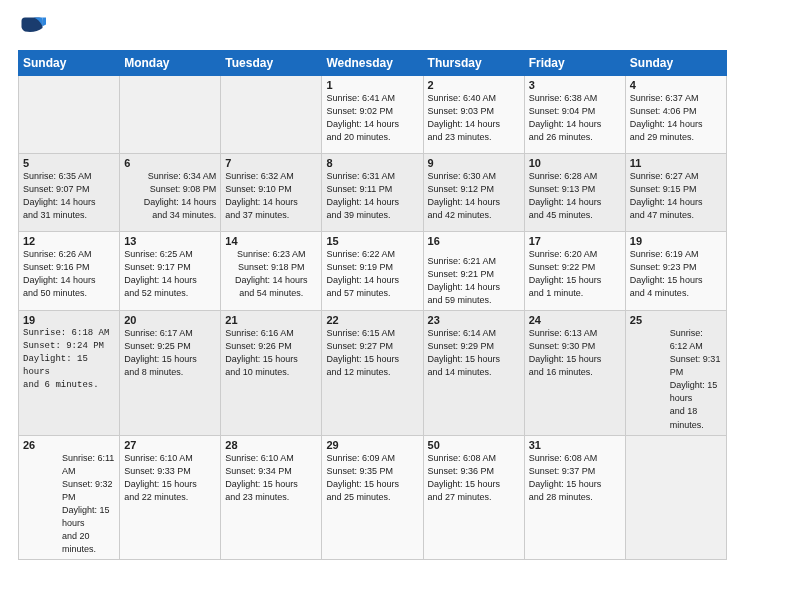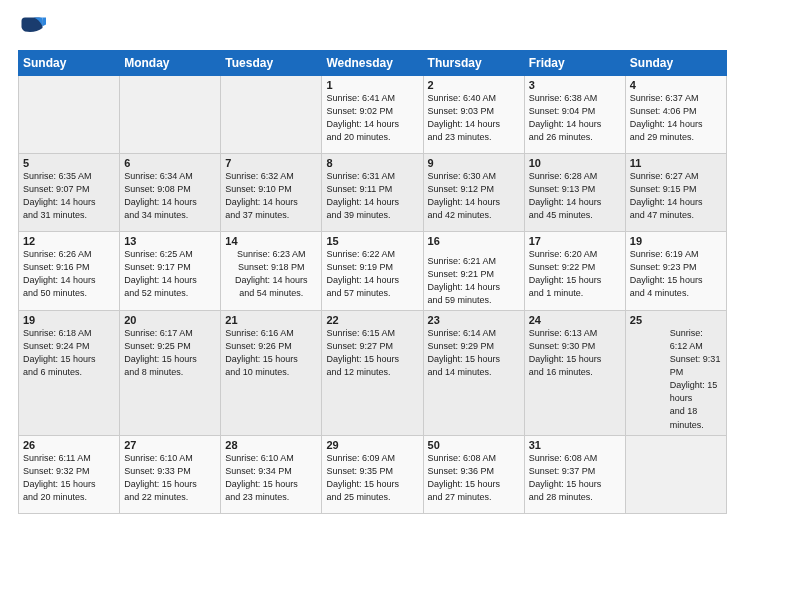--- a/index.html
+++ b/index.html
@@ -168,21 +168,21 @@
         <tr>
           <td>
             <span class="day-num">5</span>
             <div class="day-info" style="white-space: pre-line;">Sunrise: 6:35 AM
 Sunset: 9:07 PM
 Daylight: 14 hours
 and 31 minutes.</div>
           </td>
           <td>
             <span class="day-num">6</span>
-            <div class="day-info" style="white-space: pre-line;">Sunrise: 6:34 AM
+            <div class="day-info" style="white-space: pre-line; text-align: right;">Sunrise: 6:34 AM
 Sunset: 9:08 PM
 Daylight: 14 hours
 and 34 minutes.</div>
           </td>
           <td>
             <span class="day-num">7</span>
             <div class="day-info" style="white-space: pre-line;">Sunrise: 6:32 AM
 Sunset: 9:10 PM
 Daylight: 14 hours
 and 37 minutes.</div>
@@ -263,21 +263,21 @@
             <span class="day-num">19</span>
             <div class="day-info" style="white-space: pre-line;">Sunrise: 6:19 AM
 Sunset: 9:23 PM
 Daylight: 15 hours
 and 4 minutes.</div>
           </td>
         </tr>
         <tr>
           <td>
             <span class="day-num">19</span>
-            <div class="day-info" style="white-space: pre-line;">Sunrise: 6:18 AM
+            <div class="day-info" style="white-space: pre-line; font-family: Liberation Mono, monospace;">Sunrise: 6:18 AM
 Sunset: 9:24 PM
 Daylight: 15 hours
 and 6 minutes.</div>
           </td>
           <td>
             <span class="day-num">20</span>
             <div class="day-info" style="white-space: pre-line;">Sunrise: 6:17 AM
 Sunset: 9:25 PM
 Daylight: 15 hours
 and 8 minutes.</div>
@@ -314,21 +314,21 @@
             <span class="day-num">25</span>
             <div class="day-info" style="white-space: pre-line; margin-left: 40px;">Sunrise: 6:12 AM
 Sunset: 9:31 PM
 Daylight: 15 hours
 and 18 minutes.</div>
           </td>
         </tr>
         <tr>
           <td>
             <span class="day-num">26</span>
-            <div class="day-info" style="white-space: pre-line;">Sunrise: 6:11 AM
+            <div class="day-info" style="white-space: pre-line; margin-left: 39px;">Sunrise: 6:11 AM
 Sunset: 9:32 PM
 Daylight: 15 hours
 and 20 minutes.</div>
           </td>
           <td>
             <span class="day-num">27</span>
             <div class="day-info" style="white-space: pre-line;">Sunrise: 6:10 AM
 Sunset: 9:33 PM
 Daylight: 15 hours
 and 22 minutes.</div>

